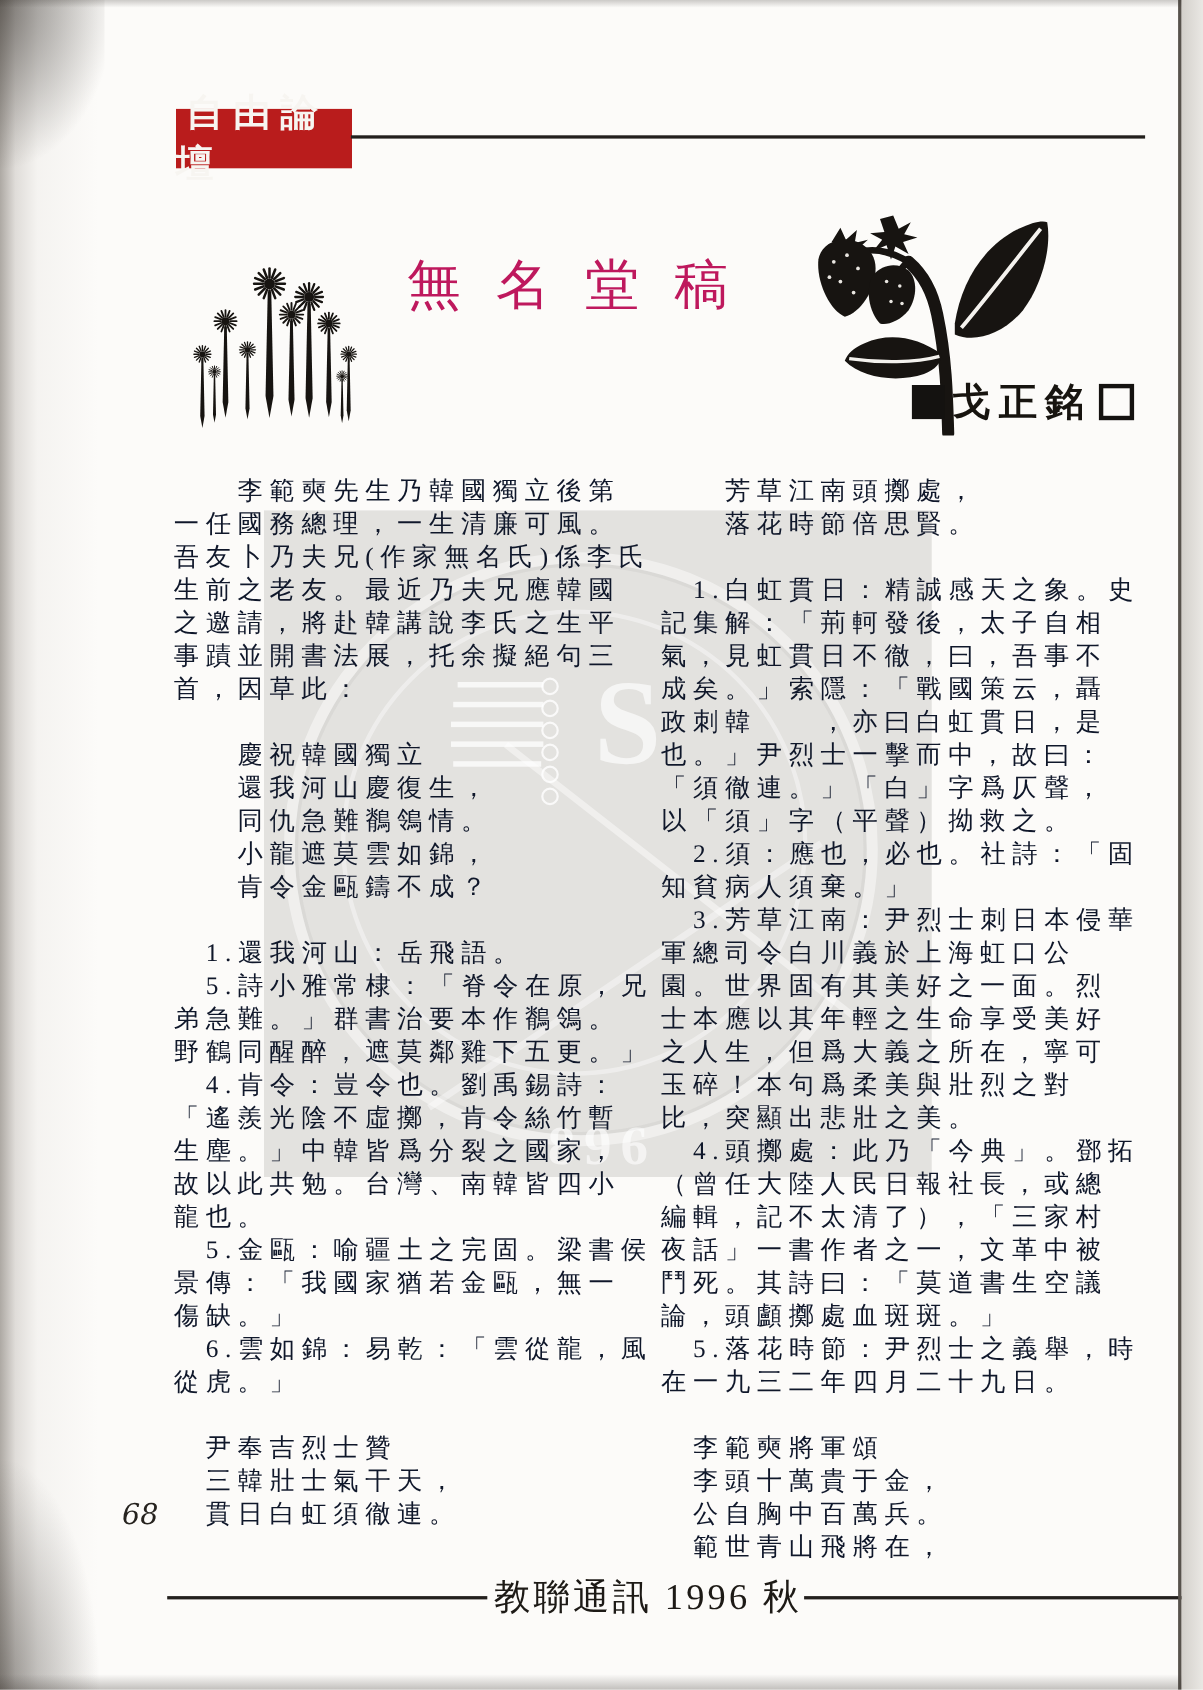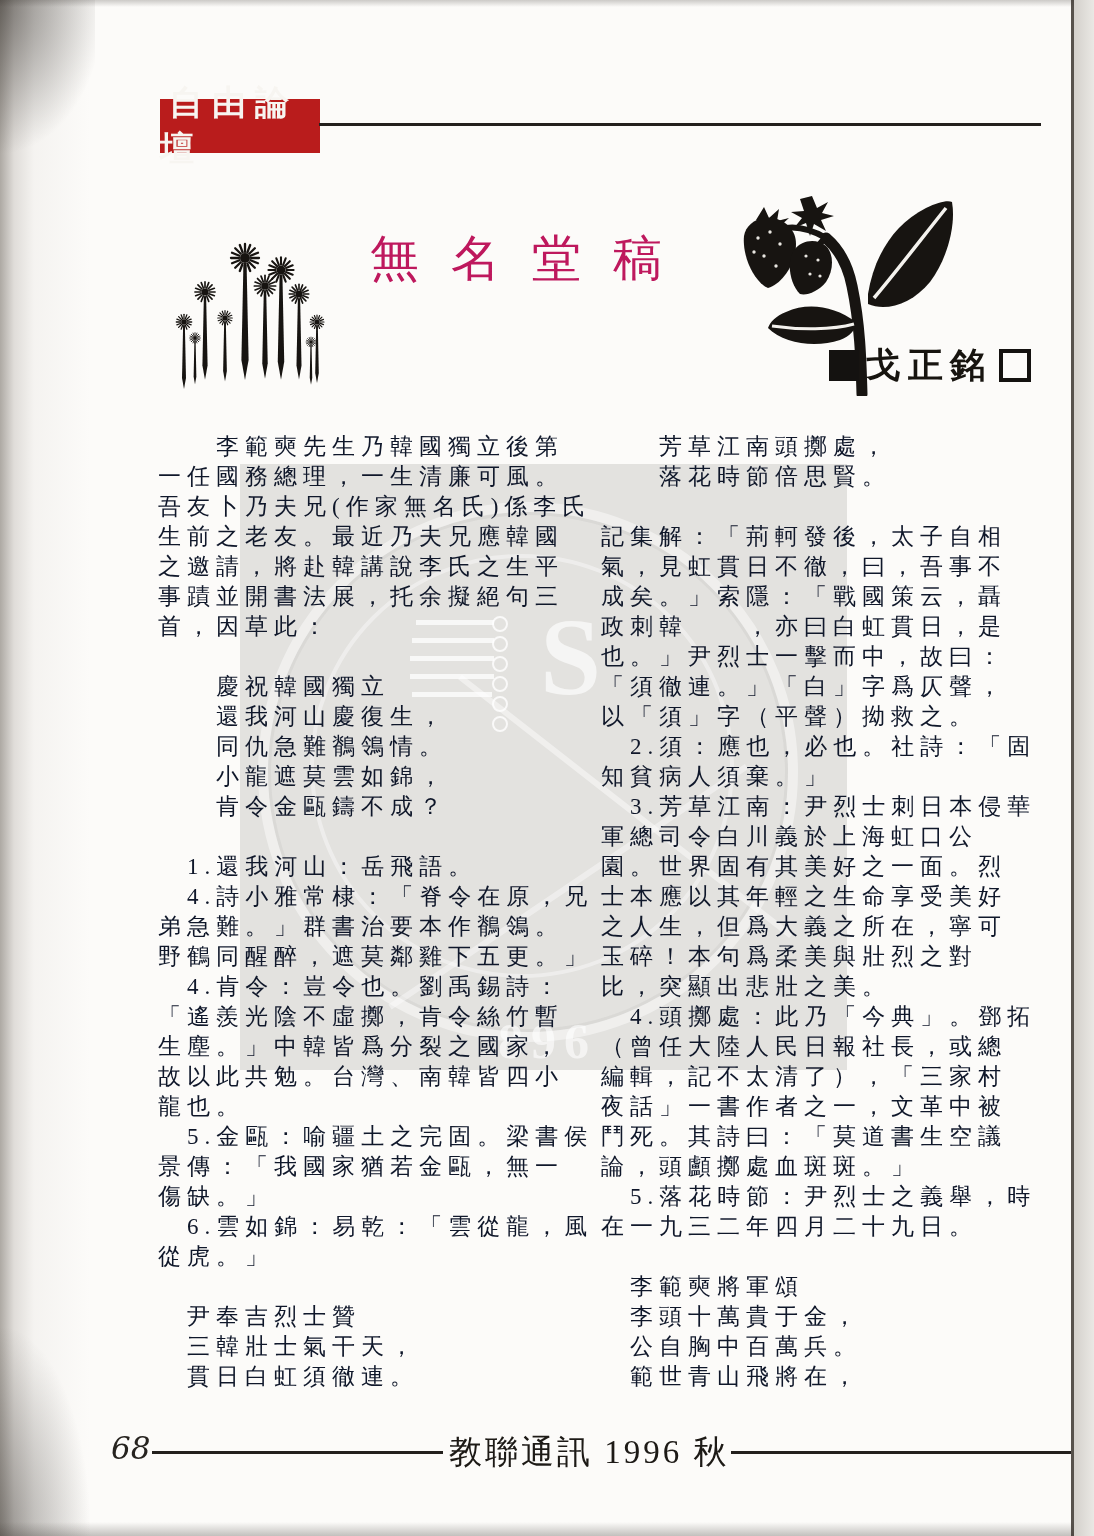--- a/index.html
+++ b/index.html
@@ -57,21 +57,21 @@
   .wm-diag2{left:150px;top:540px;width:430px;height:6px;background:rgba(255,255,255,0.40);
     transform:rotate(-34deg);transform-origin:left center;}
 
   
   .col{position:absolute;top:408px;z-index:2;color:#0f172a;margin-top:24px;}
   .col-left{left:158px;width:434px;}
   .col-right{left:601px;width:448px;}
   .tline{height:30px;line-height:30px;font-size:23px;letter-spacing:6px;white-space:nowrap;}
 
   
-  .page-number{position:absolute;left:111px;top:1430px;font-size:31px;font-style:italic;
+  .page-number{position:absolute;left:111px;top:1362px;font-size:26px;font-style:italic;
     font-family:"DejaVu Serif","Liberation Serif",serif;color:#26231f;}
   .footer-rule-left{position:absolute;left:152px;top:1451px;width:291px;height:3px;background:#23201d;}
   .footer-title{position:absolute;left:449px;top:1430px;font-size:33px;color:#1d1a16;
     letter-spacing:3px;white-space:nowrap;}
   .footer-rule-right{position:absolute;left:731px;top:1451px;width:346px;height:3px;background:#23201d;}
 </style>
 </head>
 <body>
 
 <div class="paper">
@@ -181,21 +181,21 @@
       <div class="tline">事蹟並開書法展，托余擬絕句三</div>
       <div class="tline">首，因草此：</div>
       <div class="tline"></div>
       <div class="tline">　　慶祝韓國獨立</div>
       <div class="tline">　　還我河山慶復生，</div>
       <div class="tline">　　同仇急難鶺鴒情。</div>
       <div class="tline">　　小龍遮莫雲如錦，</div>
       <div class="tline">　　肯令金甌鑄不成？</div>
       <div class="tline"></div>
       <div class="tline">　1.還我河山：岳飛語。</div>
-      <div class="tline">　4.詩小雅常棣：「脊令在原，兄</div>
+      <div class="tline">　5.詩小雅常棣：「脊令在原，兄</div>
       <div class="tline">弟急難。」群書治要本作鶺鴒。</div>
       <div class="tline">野鶴同醒醉，遮莫鄰雞下五更。」</div>
       <div class="tline">　4.肯令：豈令也。劉禹錫詩：</div>
       <div class="tline">「遙羨光陰不虛擲，肯令絲竹暫</div>
       <div class="tline">生塵。」中韓皆爲分裂之國家，</div>
       <div class="tline">故以此共勉。台灣、南韓皆四小</div>
       <div class="tline">龍也。</div>
       <div class="tline">　5.金甌：喻疆土之完固。梁書侯</div>
       <div class="tline">景傳：「我國家猶若金甌，無一</div>
       <div class="tline">傷缺。」</div>
@@ -203,20 +203,21 @@
       <div class="tline">從虎。」</div>
       <div class="tline"></div>
       <div class="tline">　尹奉吉烈士贊</div>
       <div class="tline">　三韓壯士氣干天，</div>
       <div class="tline">　貫日白虹須徹連。</div>
     </div>
   <div class="col col-right">
       <div class="tline">　　芳草江南頭擲處，</div>
       <div class="tline">　　落花時節倍思賢。</div>
       <div class="tline"></div>
+      <div class="tline">　1.白虹貫日：精誠感天之象。史</div>
       <div class="tline">記集解：「荊軻發後，太子自相</div>
       <div class="tline">氣，見虹貫日不徹，曰，吾事不</div>
       <div class="tline">成矣。」索隱：「戰國策云，聶</div>
       <div class="tline">政刺韓　　，亦曰白虹貫日，是</div>
       <div class="tline">也。」尹烈士一擊而中，故曰：</div>
       <div class="tline">「須徹連。」「白」字爲仄聲，</div>
       <div class="tline">以「須」字（平聲）拗救之。</div>
       <div class="tline">　2.須：應也，必也。社詩：「固</div>
       <div class="tline">知貧病人須棄。」</div>
       <div class="tline">　3.芳草江南：尹烈士刺日本侵華</div>

